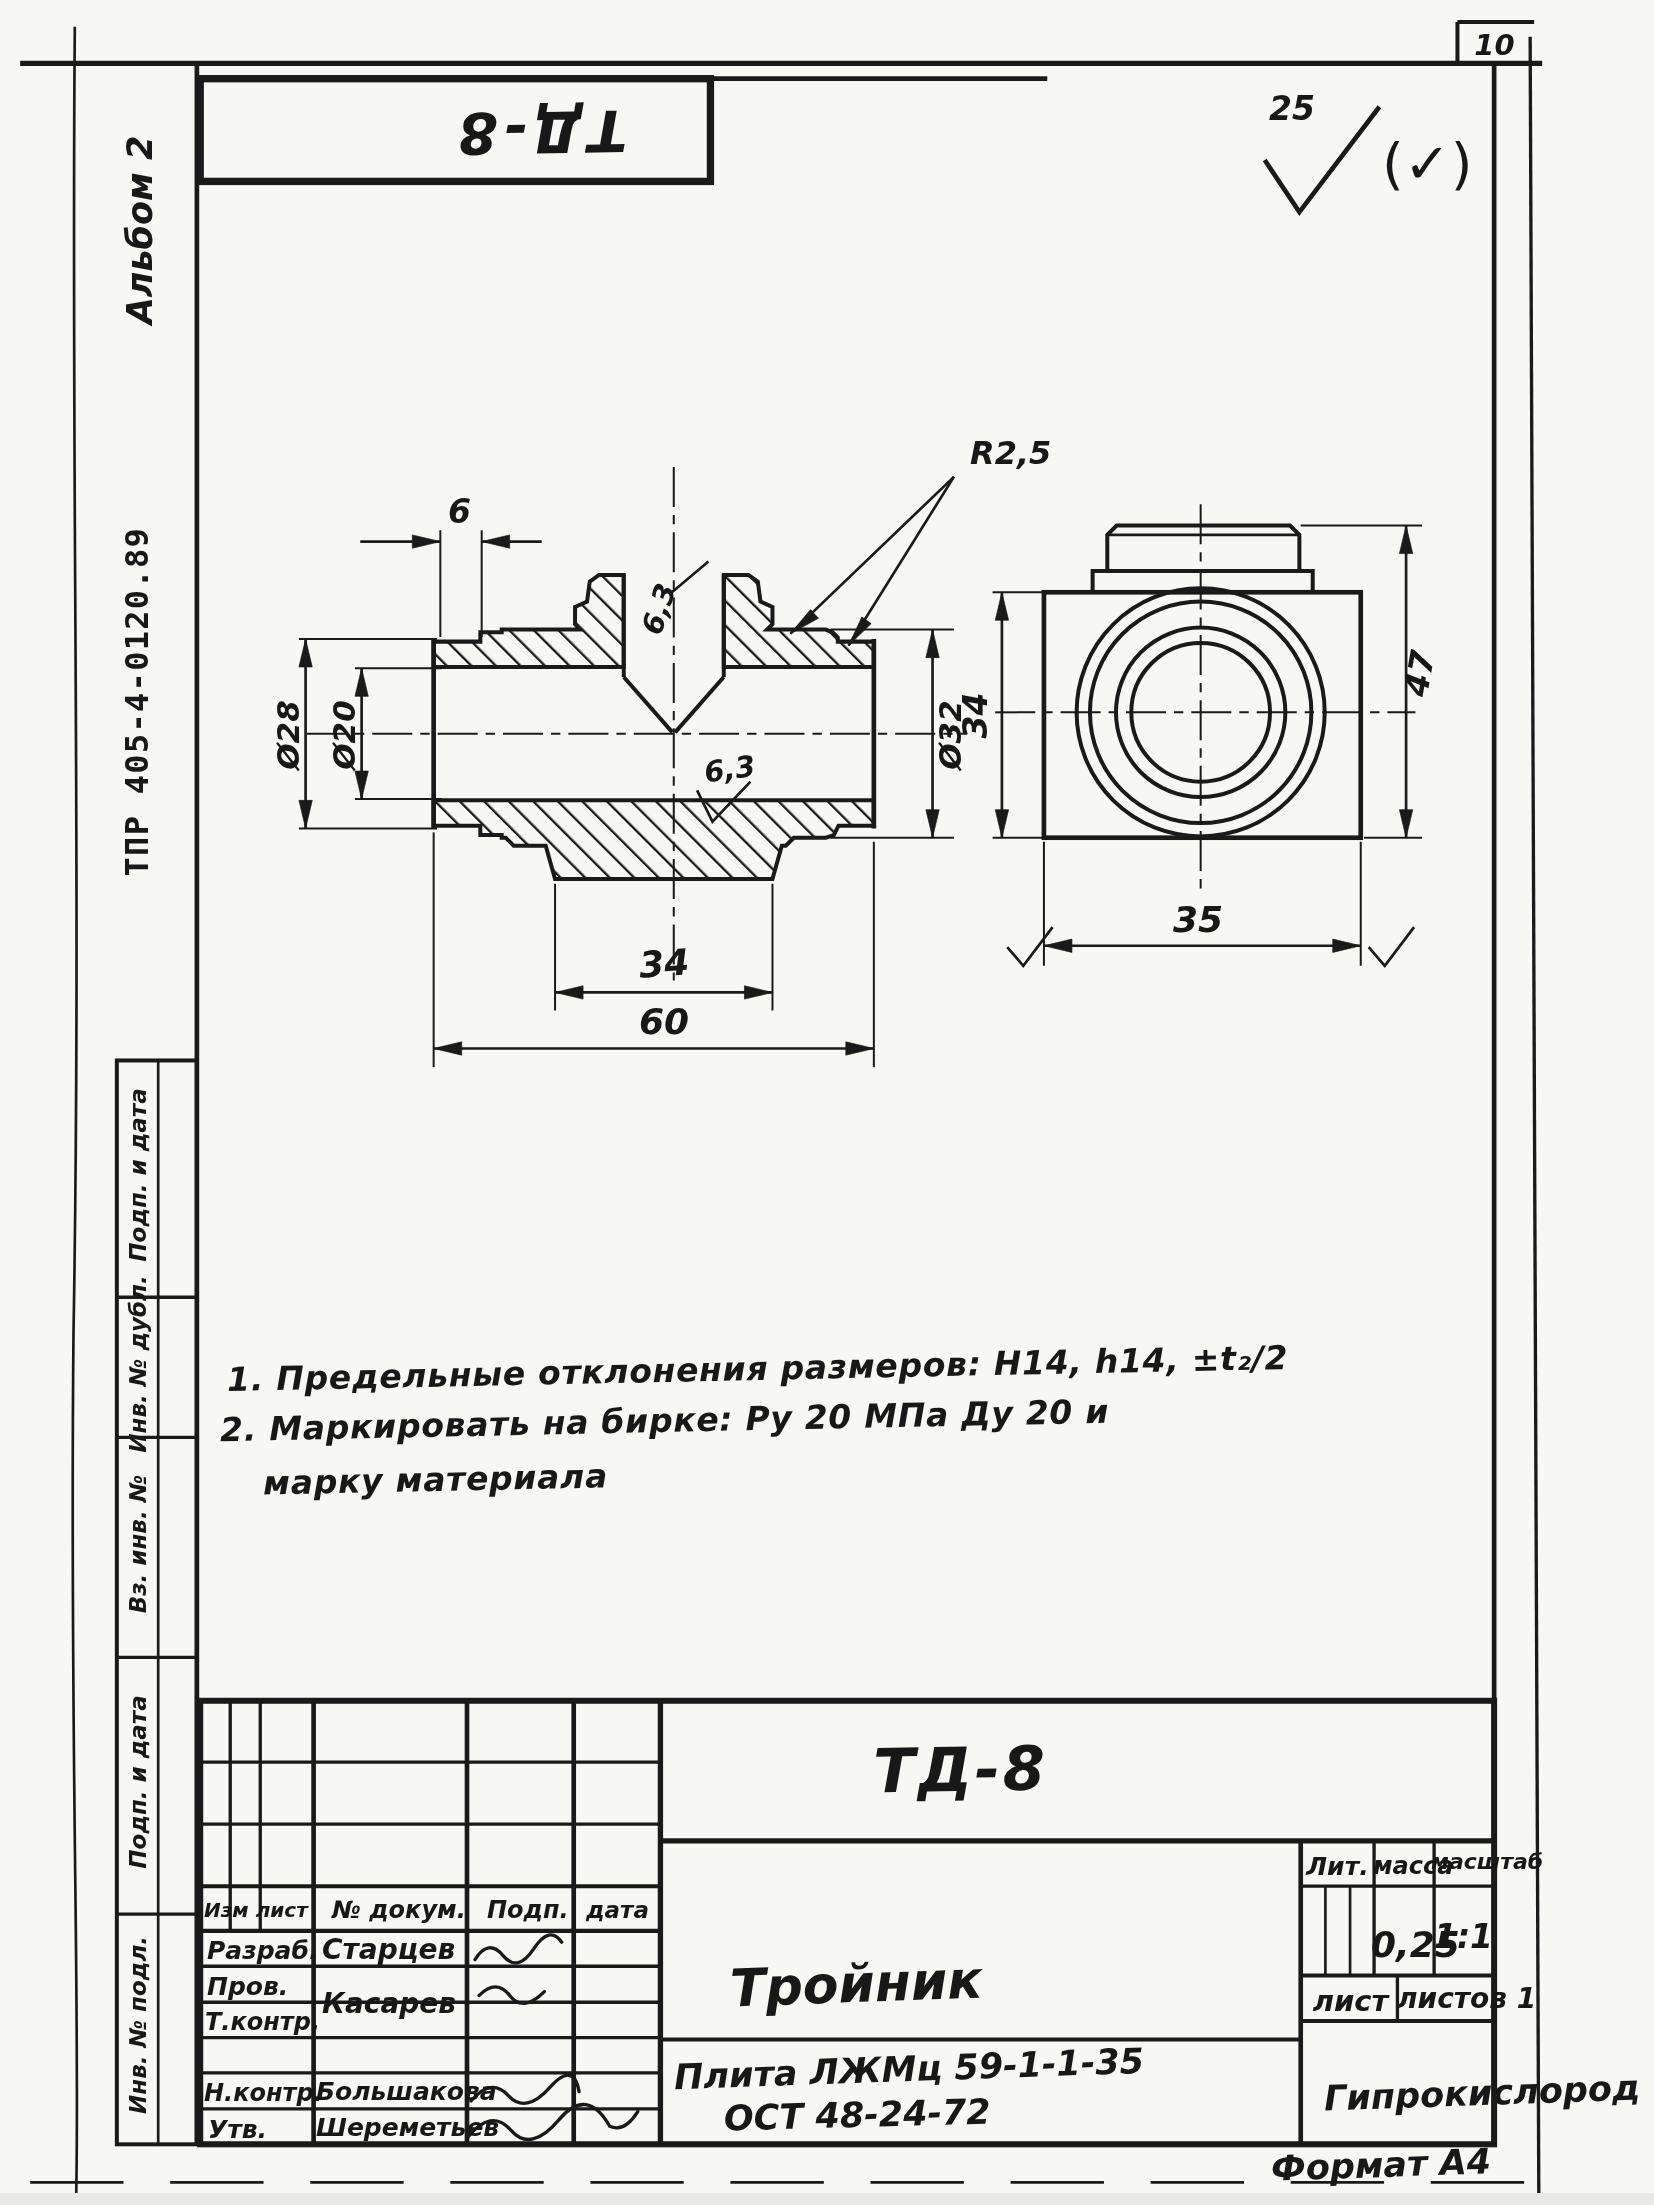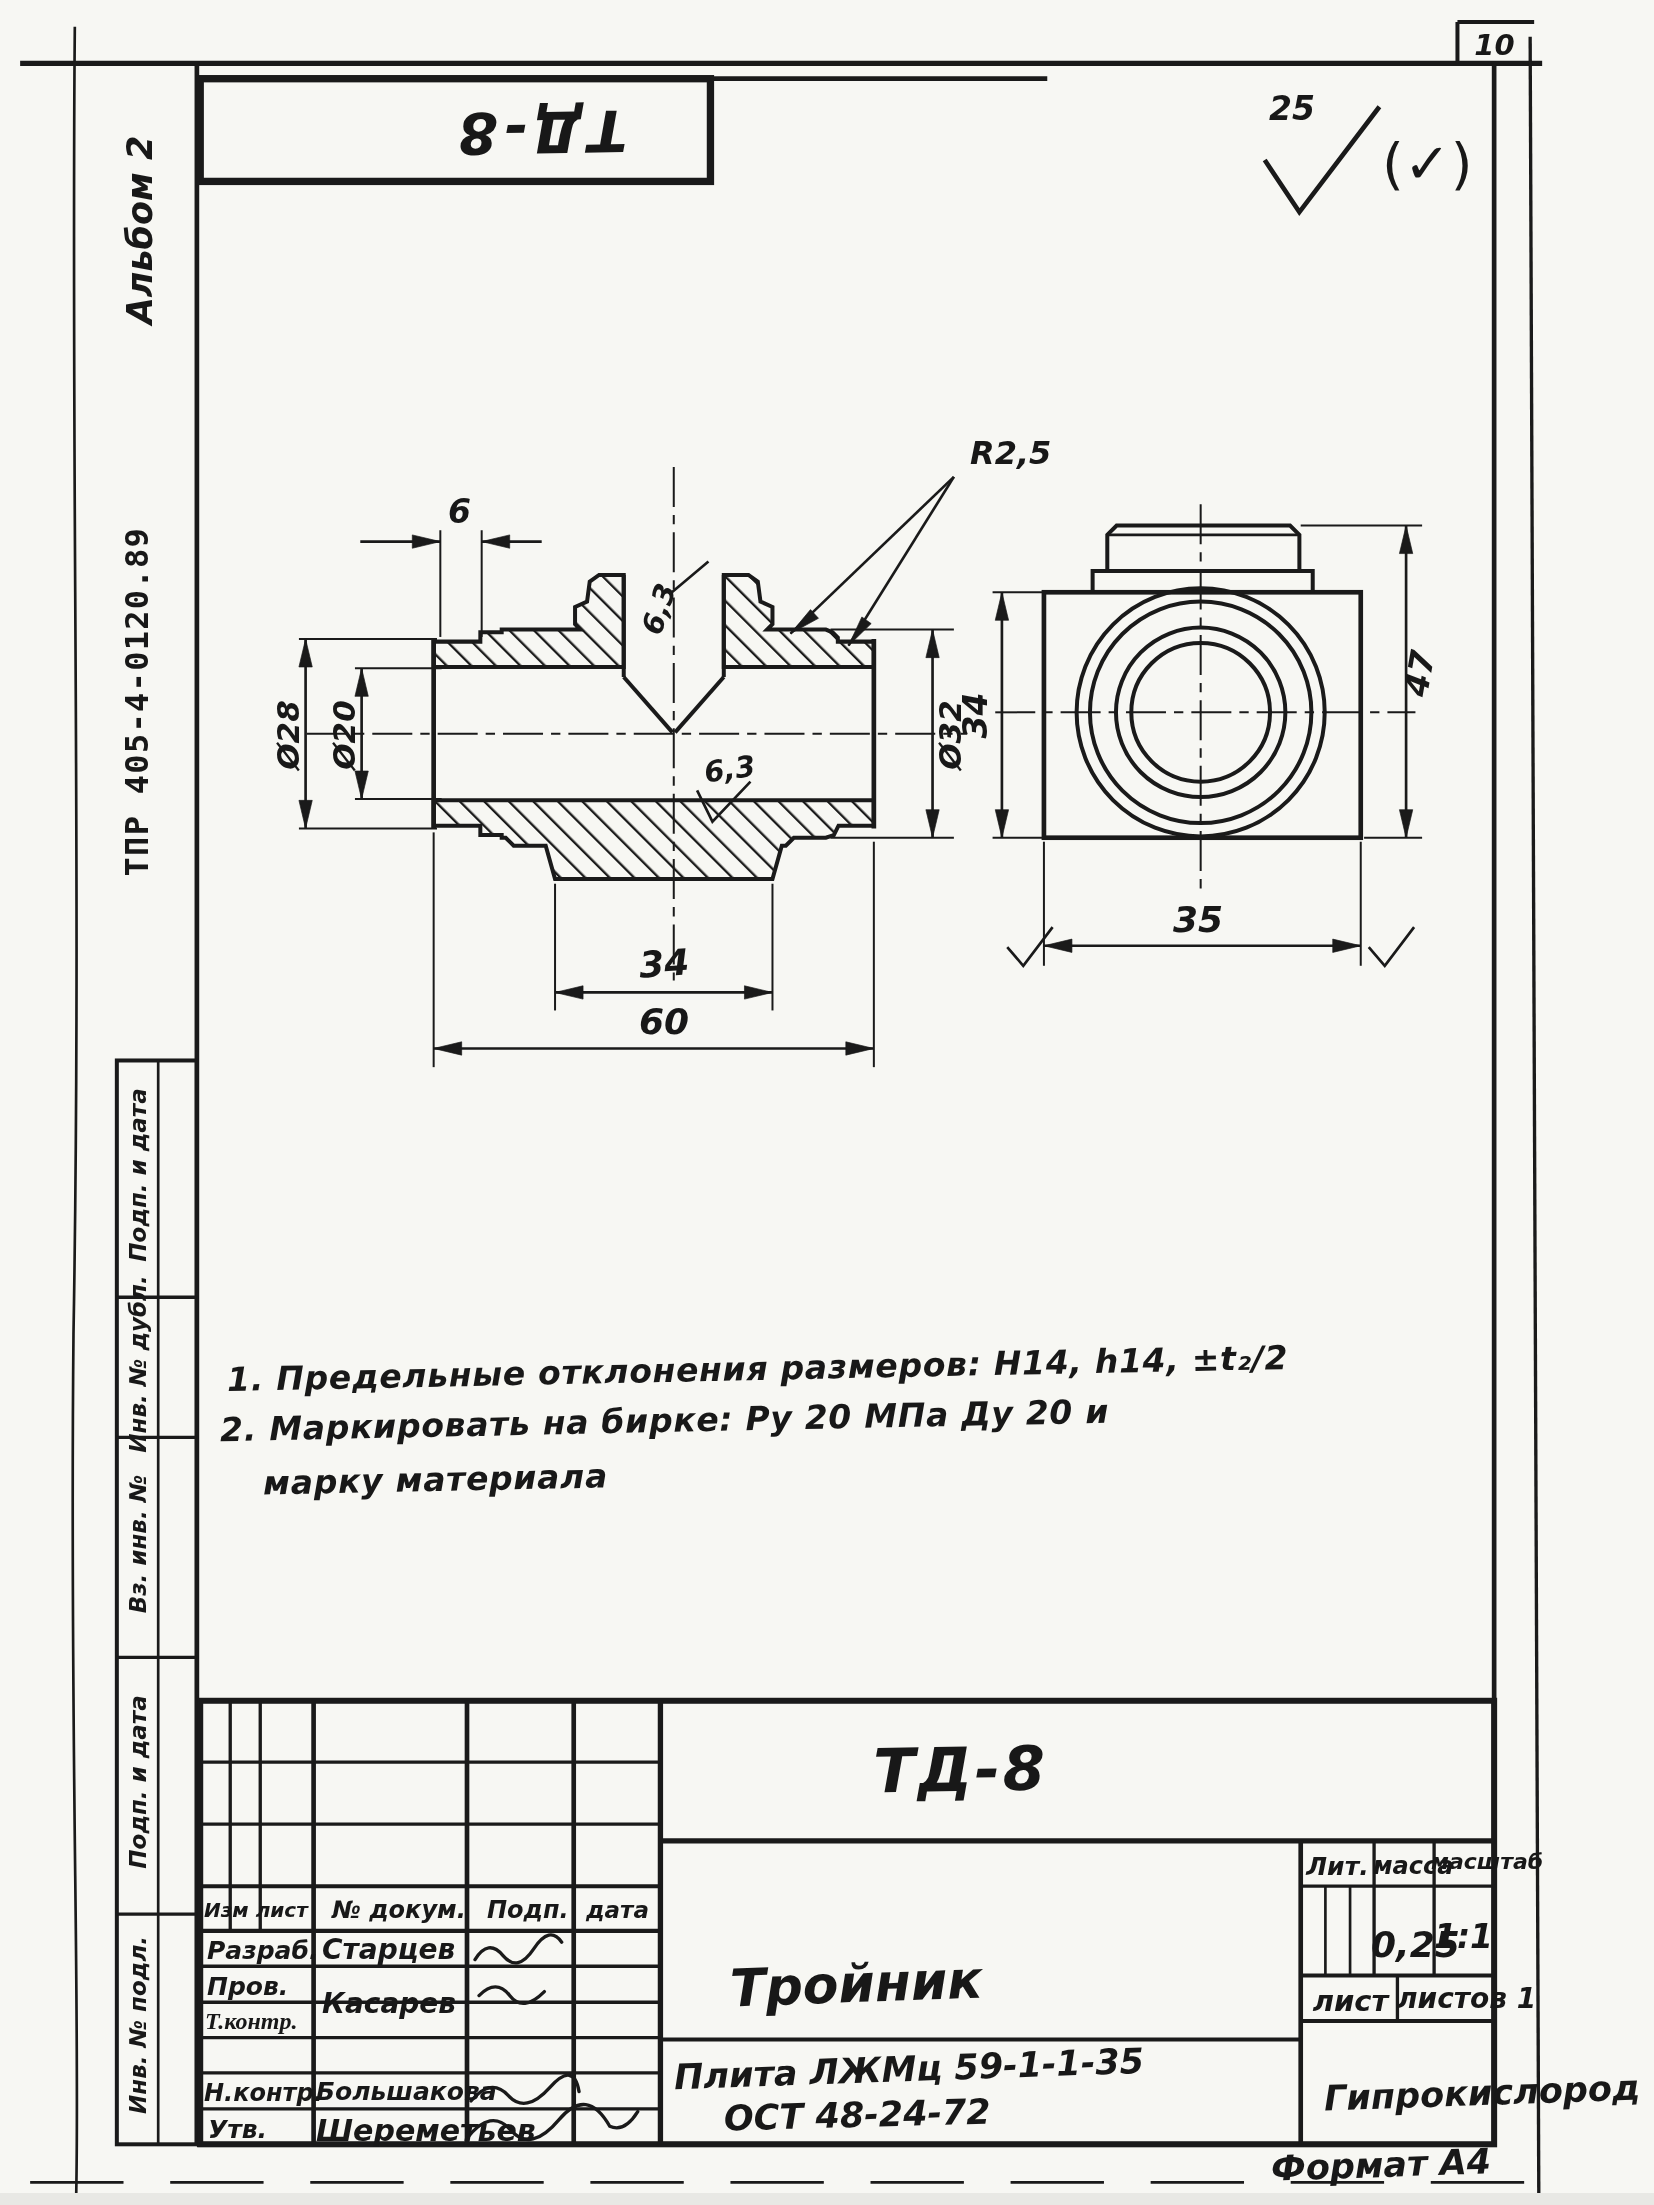--- a/index.html
+++ b/index.html
@@ -265,20 +265,20 @@
 
   <div class="t hand" style="left:204px;top:1898px;font-size:20px;">Изм  лист</div>
   <div class="t hand" style="left:332px;top:1896px;font-size:24px;">№ докум.</div>
   <div class="t hand" style="left:487px;top:1896px;font-size:24px;">Подп.</div>
   <div class="t hand" style="left:586px;top:1897px;font-size:23px;">дата</div>
 
   <div class="t hand" style="left:207px;top:1936px;font-size:25px;">Разраб.</div>
   <div class="t hand" style="left:322px;top:1933px;font-size:28px;">Старцев</div>
   <div class="t hand" style="left:207px;top:1972px;font-size:25px;">Пров.</div>
   <div class="t hand" style="left:322px;top:1987px;font-size:28px;text-align:right;">Касарев</div>
-  <div class="t hand" style="left:205px;top:2008px;font-size:24px;font-family:Liberation Serif, serif;">Т.контр.</div>
+  <div class="t hand" style="left:205px;top:2008px;font-size:24px;">Т.контр.</div>
   <div class="t hand" style="left:204px;top:2079px;font-size:24px;">Н.контр.</div>
   <div class="t hand" style="left:316px;top:2077px;font-size:25px;">Большакова</div>
   <div class="t hand" style="left:208px;top:2115px;font-size:25px;">Утв.</div>
-  <div class="t hand" style="left:316px;top:2113px;font-size:30px;">Шереметьев</div>
+  <div class="t hand" style="left:316px;top:2113px;font-size:25px;">Шереметьев</div>
 
 </div>
 
 
 </body></html>

